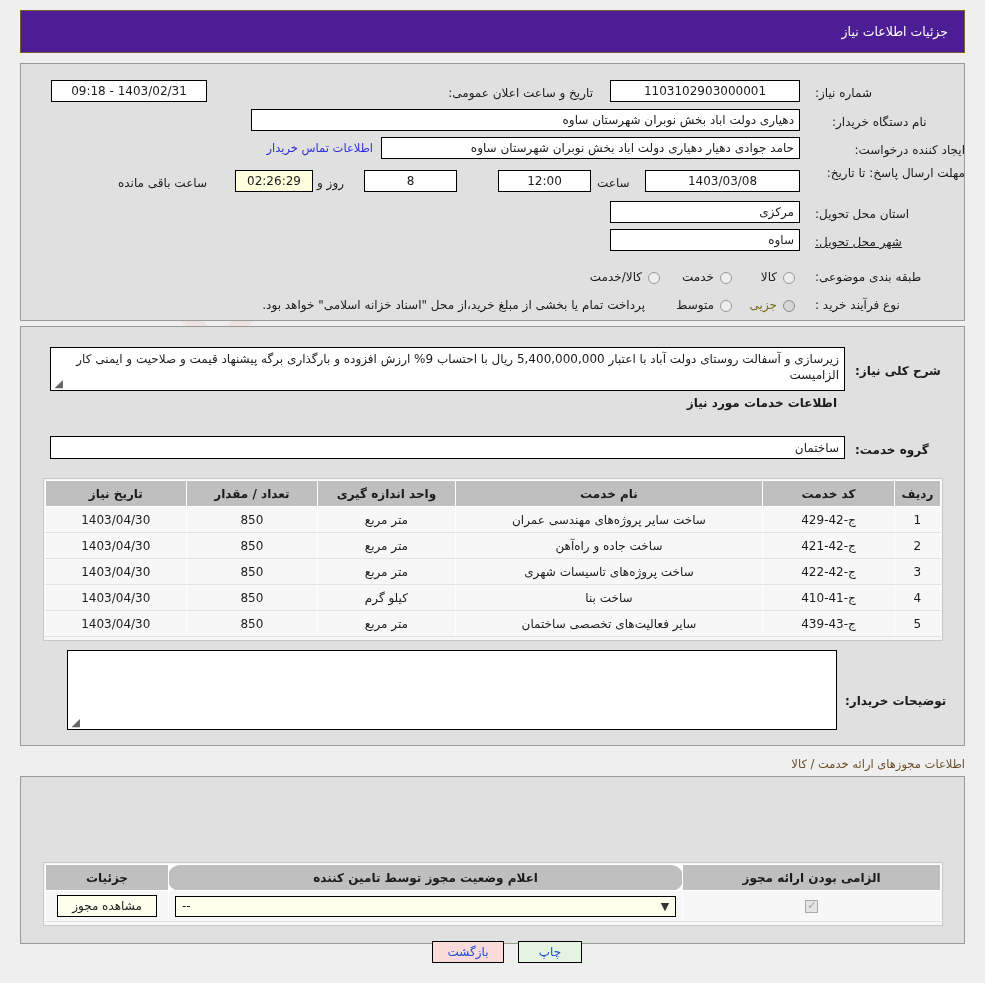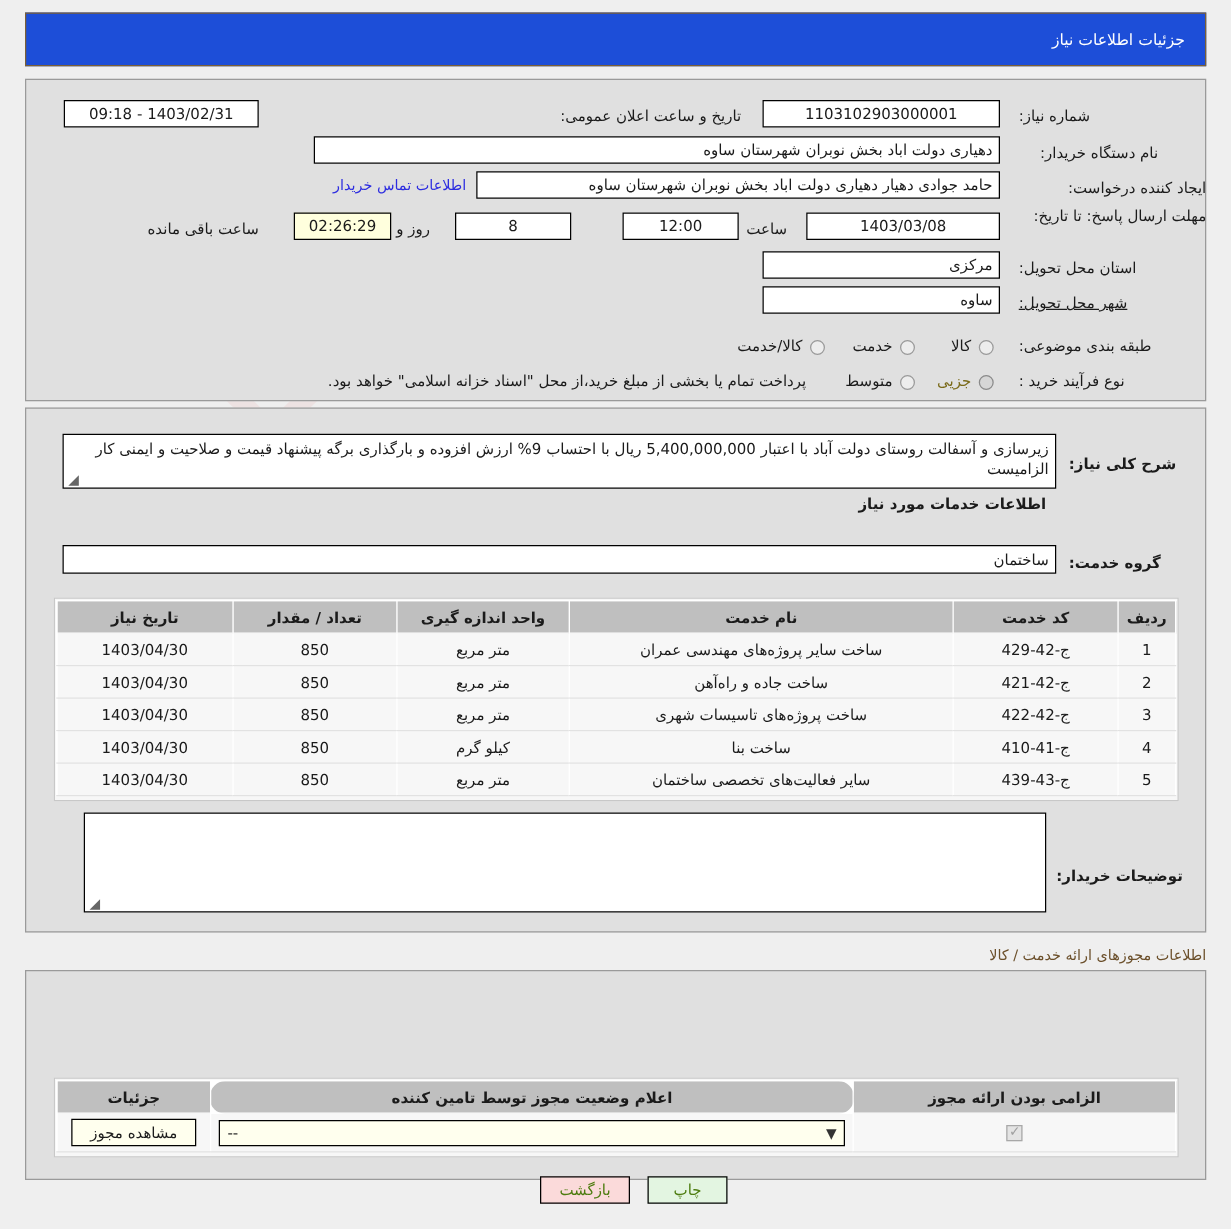--- a/index.html
+++ b/index.html
@@ -13,21 +13,21 @@
     background: #efefef;
     overflow: hidden;
     direction: rtl;
   }
 
   
   .title-bar {
     position: absolute;
     left: 20px; top: 10px;
     width: 945px; height: 43px;
-    background: #1d4ed8;
+    background: #4c1d95;
     border: 1px solid #7a5f36;
     box-sizing: border-box;
     color: #ffffff;
     font-size: 12.5px;
     display: flex;
     align-items: center;
     justify-content: flex-start;
     padding-right: 16px;
     box-sizing: border-box;
   }
@@ -185,21 +185,21 @@
     color: #1b1b1b;
     padding: 3px 14px;
     box-sizing: border-box;
   }
 
   
   .btn {
     position: absolute;
     border: 1px solid #000000;
     font-size: 12px;
-    color: #4d7c0f;
+    color: #1d4ed8;
     box-sizing: border-box;
     display: flex;
     align-items: center;
     justify-content: center;
     height: 22px;
     cursor: pointer;
   }
   .btn.green { background: #e3f5e1; }
   .btn.pink  { background: #fbdada; }
 

